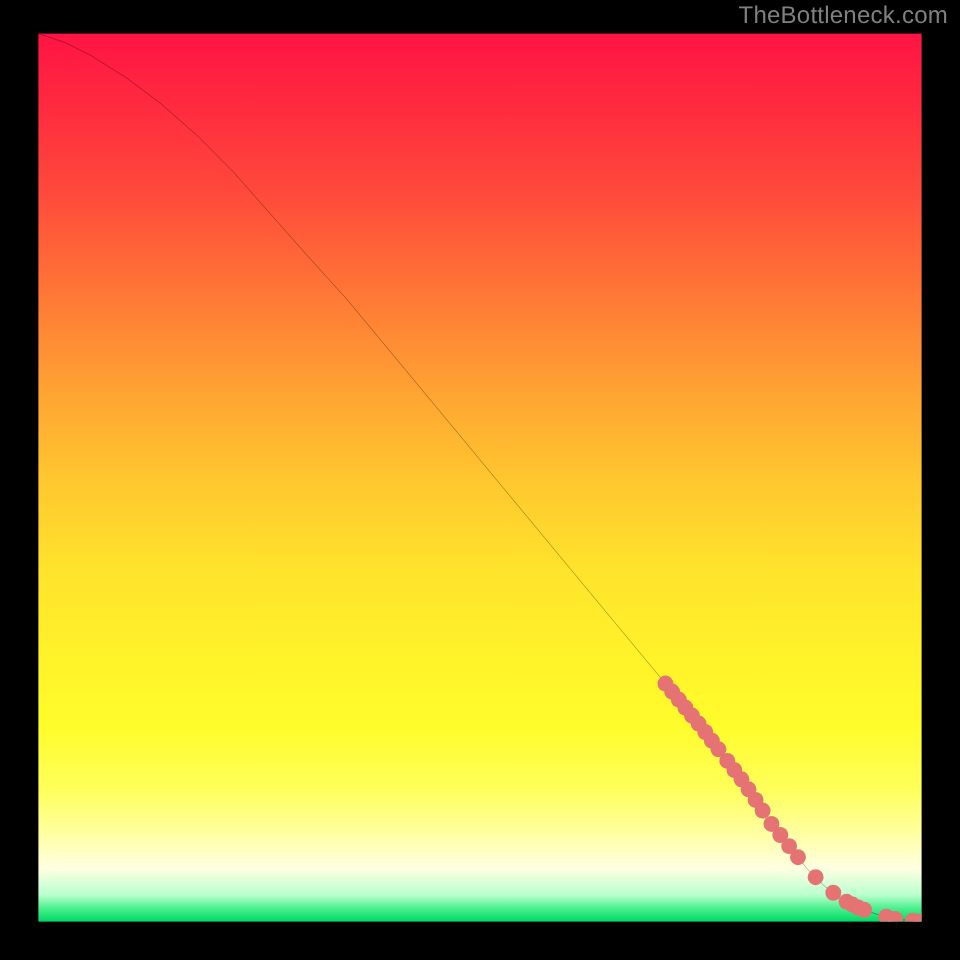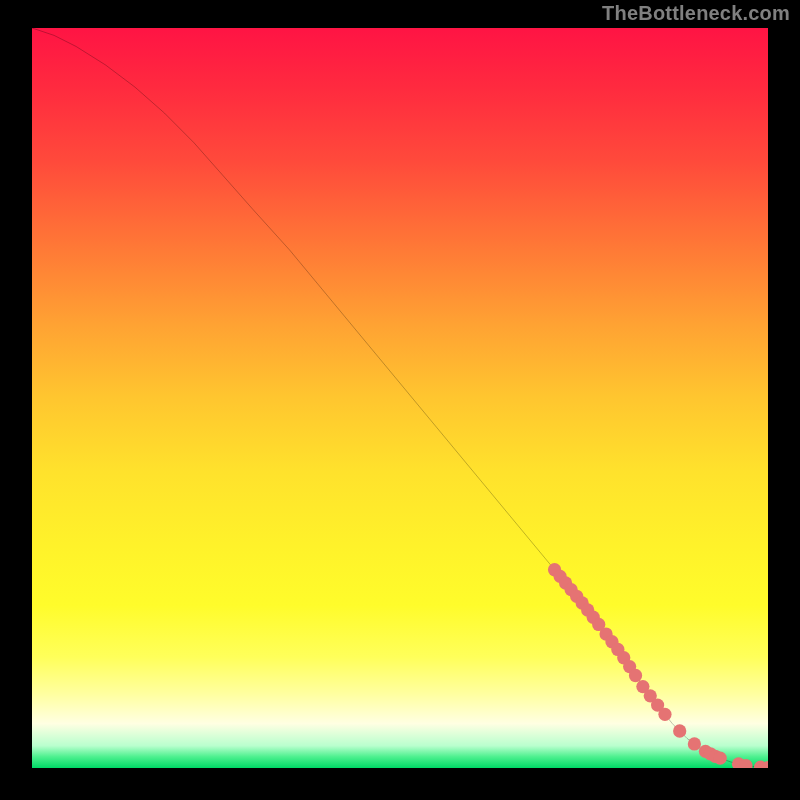--- a/index.html
+++ b/index.html
@@ -16,21 +16,21 @@
     width: 800px;
     height: 800px;
     background: #000000;
   }
   .watermark {
     position: absolute;
     top: 2px;
     right: 10px;
     color: #808080;
     font-size: 20px;
-    font-weight: 700;
+    font-weight: 400;
     letter-spacing: 0.2px;
     z-index: 50;
   }
   .plot {
     position: absolute;
     left: 32px;
     top: 28px;
     width: 736px;
     height: 740px;
   }

